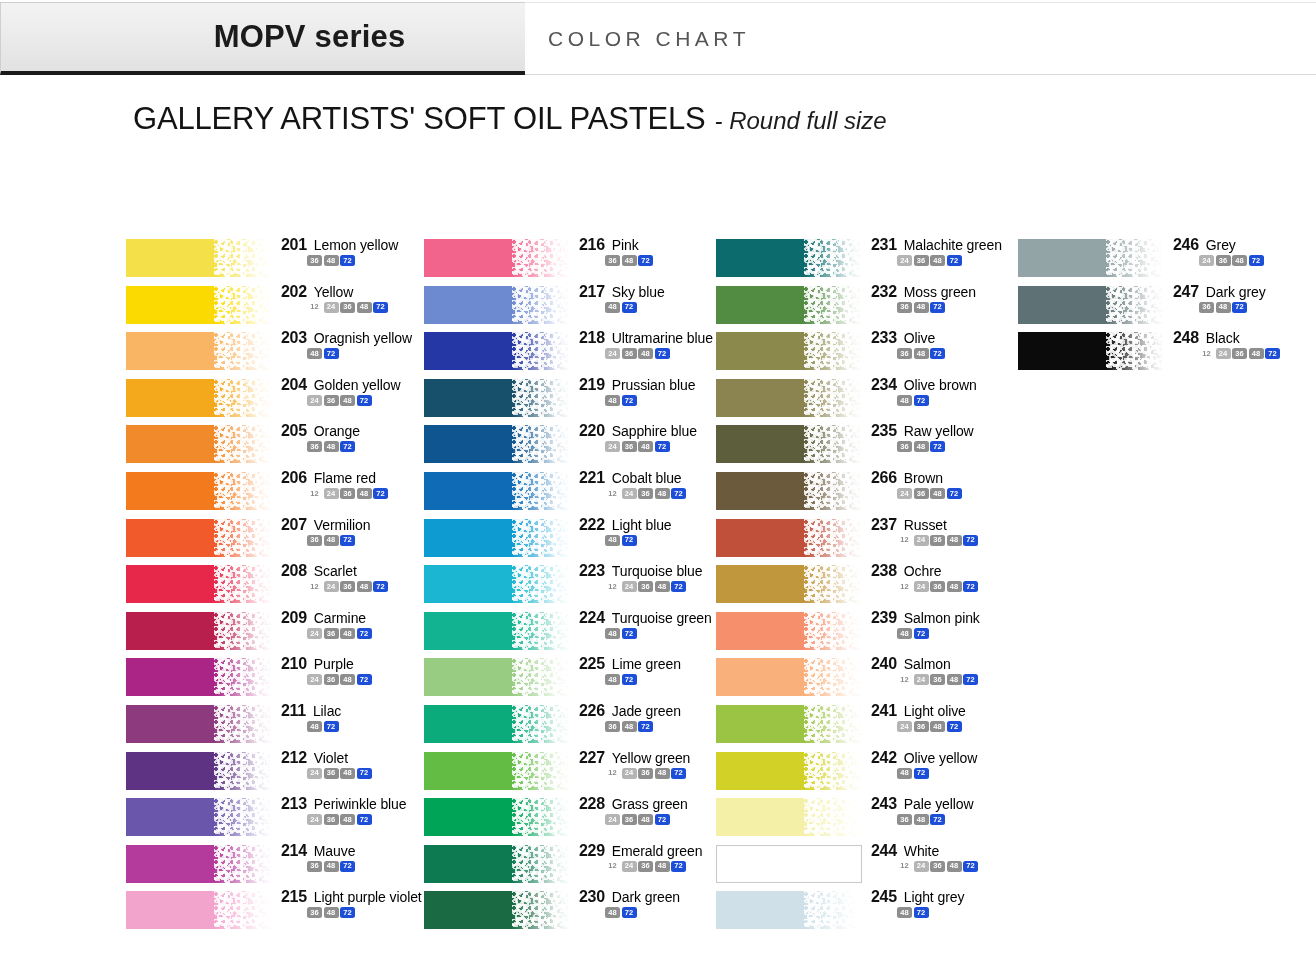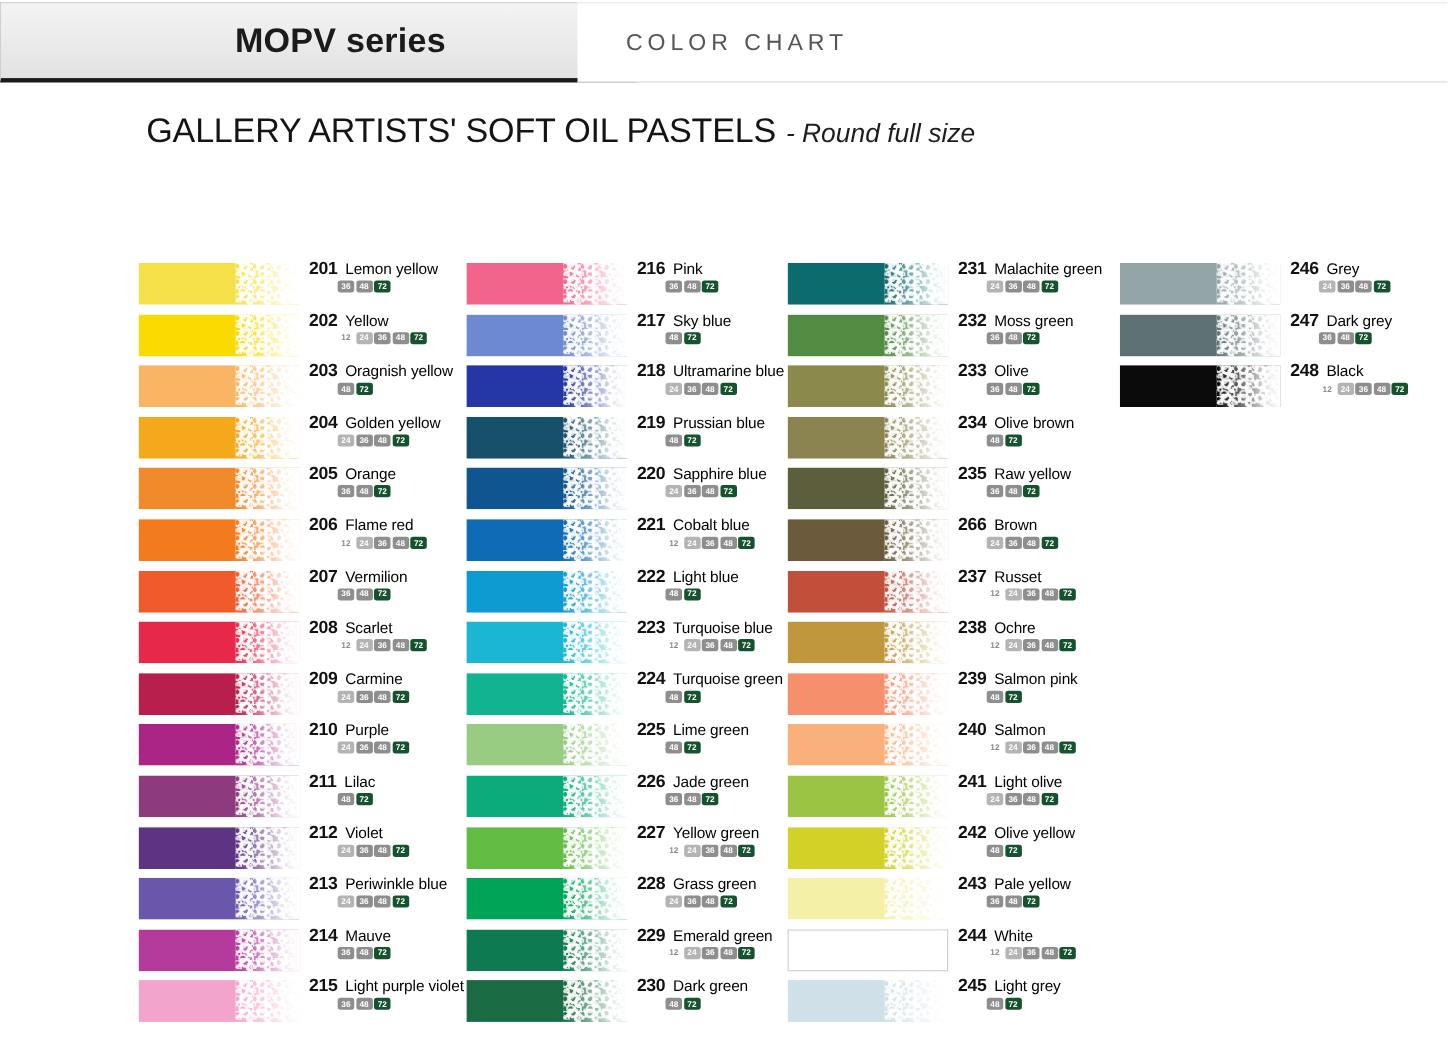--- a/index.html
+++ b/index.html
@@ -25,21 +25,21 @@
     font-size: 31px; font-weight: 700; color:#1b1b1b; letter-spacing:.2px;
     padding-left: 40px;
   }
   .tab-inactive {
     position:absolute; left:525px; top:2px; width:791px; height:73px;
     background:#ffffff; border-top:1px solid #e6e6e6;
     display:flex; align-items:center;
   }
   .tab-inactive-label {
     font-size: 21px; font-weight:400; color:#555555;
-    letter-spacing: 4.5px; padding-left: 44px;
+    letter-spacing: 4.5px; padding-left: 23px;
   }
   .header-rule {
     position:absolute; left:525px; top:74px; width:791px; height:1px; background:#d8d8d8;
   }
 
   
   .title-wrap {
     position:absolute; left:133px; top:101px; width:1100px; height:44px;
     display:flex; align-items:baseline; white-space:nowrap;
   }
@@ -89,21 +89,21 @@
 
   .badges { display:flex; gap:1.5px; margin-top:1px; padding-left:26px; }
   .badge {
     display:inline-flex; align-items:center; justify-content:center;
     min-width:15px; height:11px; padding:0 2px;
     font-size:7.5px; font-weight:700; line-height:1;
     border-radius:2.5px;
   }
   .badge.l2   { background:#b4b4b4; color:#fdfdfd; }
   .badge.l3   { background:#8e8e8e; color:#ffffff; }
-  .badge.l4   { background:#14532d; color:#ffffff; }
+  .badge.l4   { background:#1d4ed8; color:#ffffff; }
   .badge.plain{ background:transparent; color:#8a8a8a; }
 
   .footnote {
     position:absolute; left:136px; top:946px; width:1120px;
     font-size:9px; color:#e2e2e2; letter-spacing:.2px;
   }
 </style>
 </head>
 <body>
 

